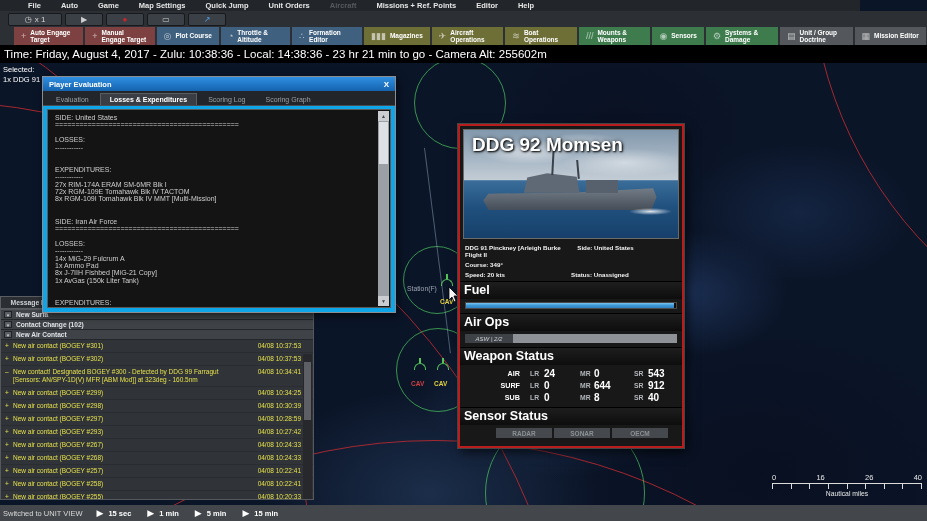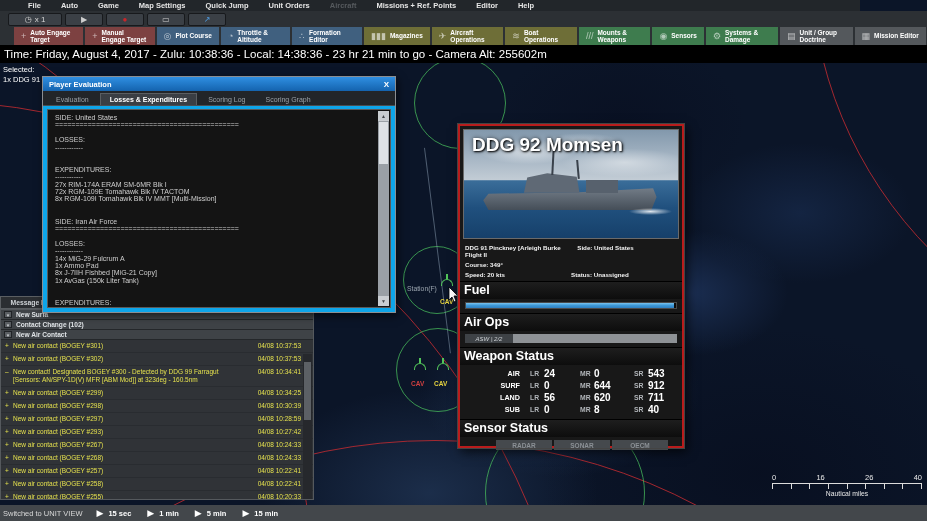--- a/index.html
+++ b/index.html
@@ -500,29 +500,20 @@
         <div class="wrow">
           <span class="wcat">SURF</span>
           <span class="wlab">LR</span>
           <span class="wval">0</span>
           <span class="wlab">MR</span>
           <span class="wval">644</span>
           <span class="wlab">SR</span>
           <span class="wval">912</span>
         </div>
         <div class="wrow">
-          <span class="wcat">LAND</span>
-          <span class="wlab">LR</span>
-          <span class="wval">56</span>
-          <span class="wlab">MR</span>
-          <span class="wval">620</span>
-          <span class="wlab">SR</span>
-          <span class="wval">711</span>
-        </div>
-        <div class="wrow">
           <span class="wcat">SUB</span>
           <span class="wlab">LR</span>
           <span class="wval">0</span>
           <span class="wlab">MR</span>
           <span class="wval">8</span>
           <span class="wlab">SR</span>
           <span class="wval">40</span>
         </div>
       </div>
     <div class="sect-h">Sensor Status</div>

